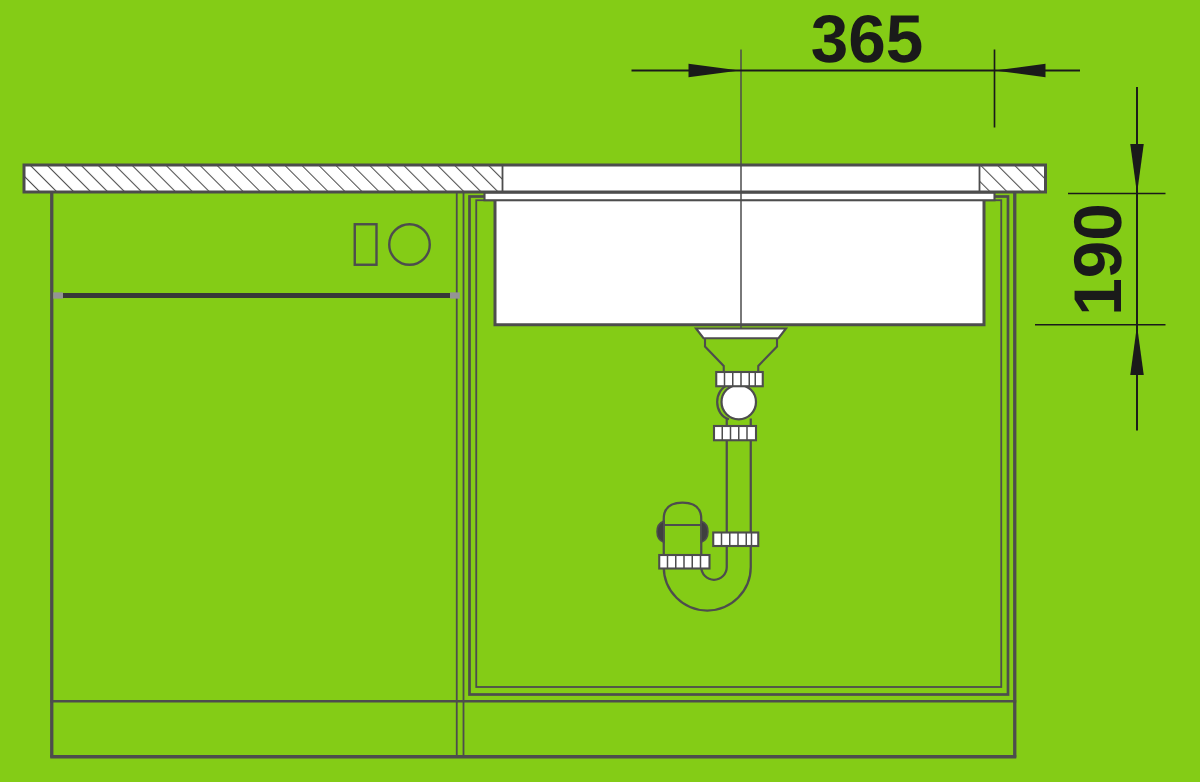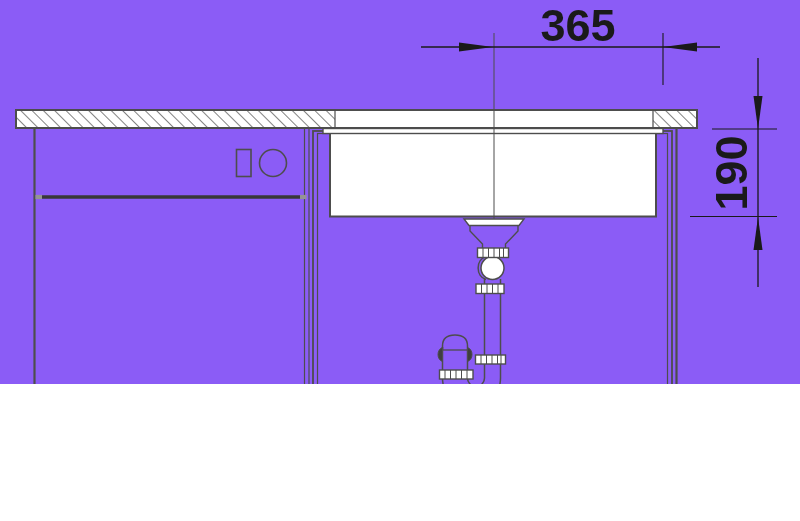--- a/index.html
+++ b/index.html
@@ -1,16 +1,16 @@
 <!DOCTYPE html>
 <html><head>
 <meta charset="utf-8">
 <style>
   html,body{margin:0;padding:0;background:#ffffff;}
-  .stage{position:relative;width:800px;height:384px;background:#8b5cf6;overflow:hidden;
+  .stage{position:relative;width:800px;height:521px;background:#84cc16;overflow:hidden;
          font-family:"Liberation Sans", sans-serif;}
   svg{display:block;}
   .dim-text{font-family:"Liberation Sans", sans-serif;font-weight:700;font-size:45px;
             letter-spacing:0px;}
   .ink{stroke:none;}
   .fw{fill:#ffffff;}
   .cap{stroke:#949494;}
   .groove{stroke:#383838;}
 </style>
 </head>

